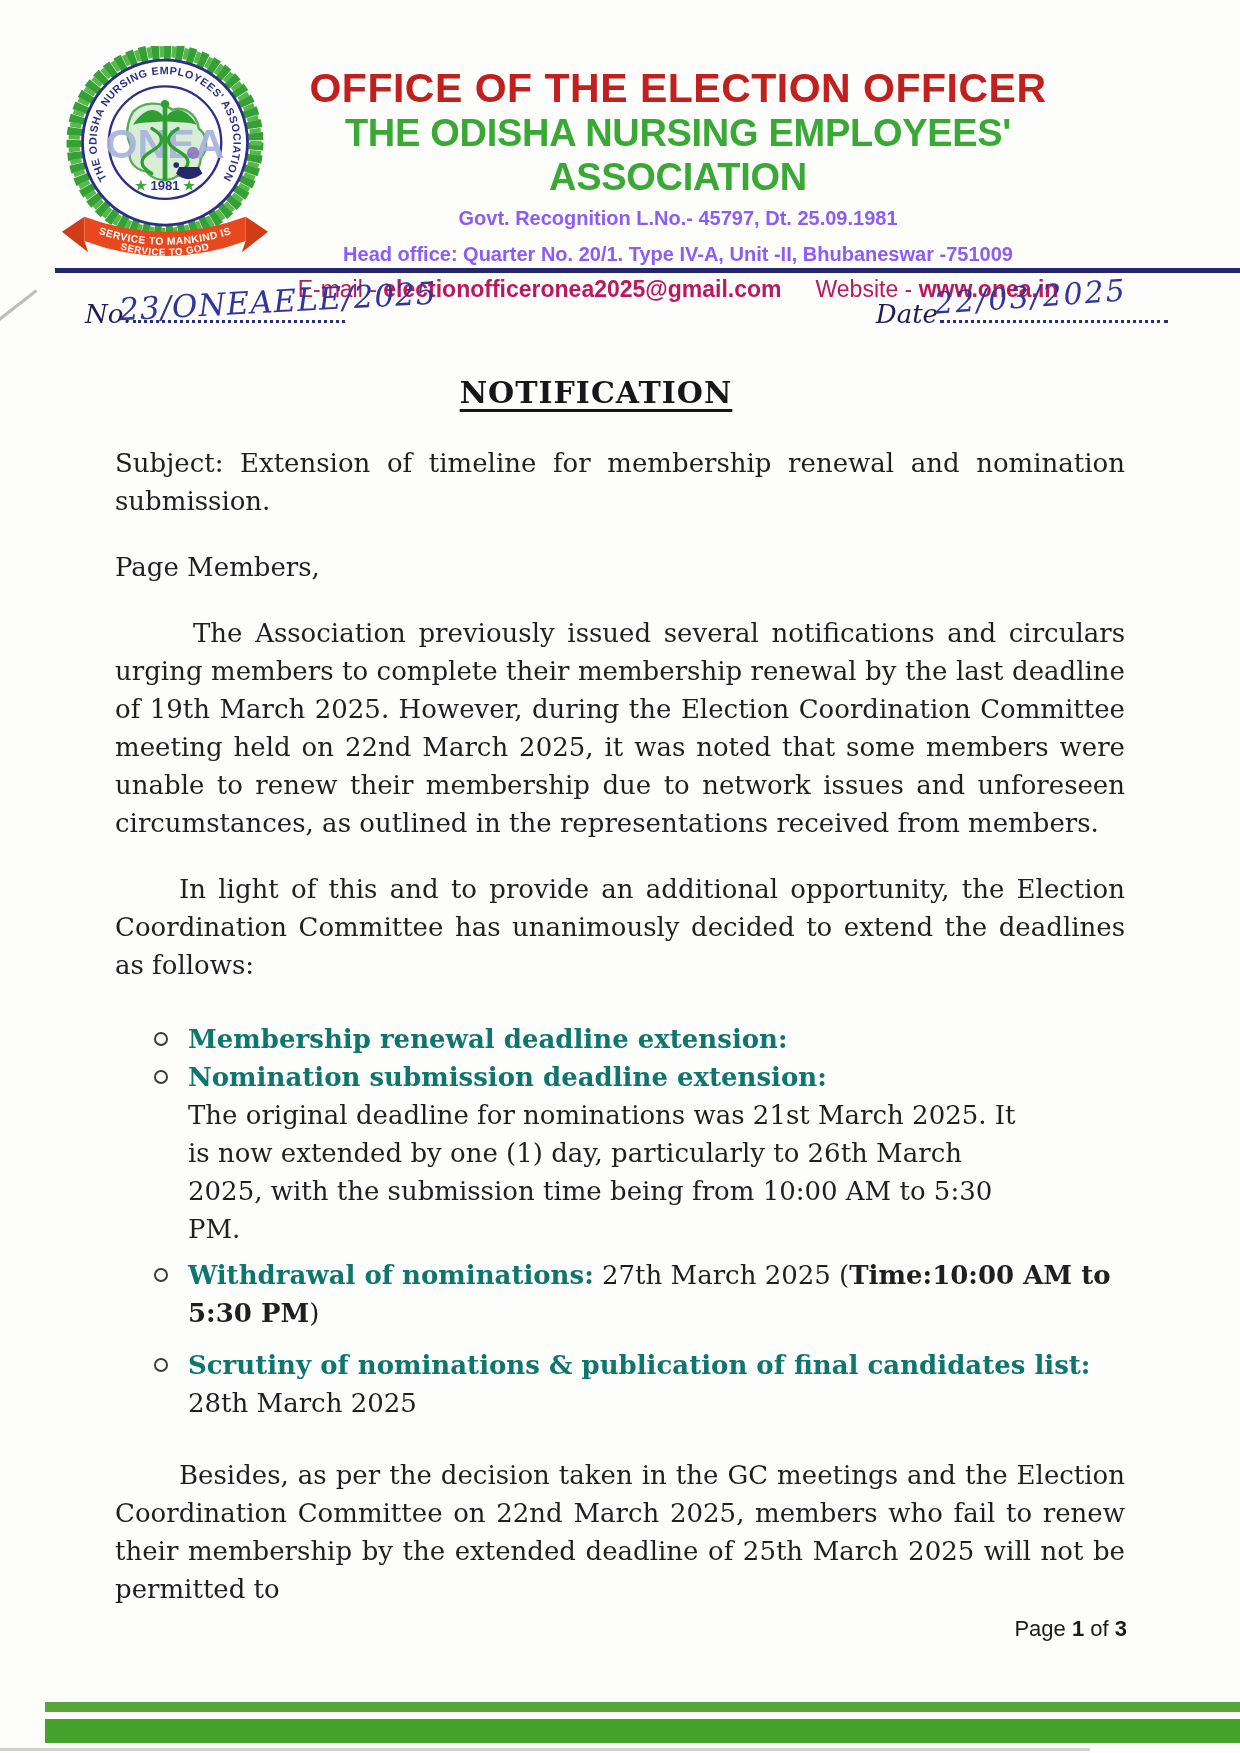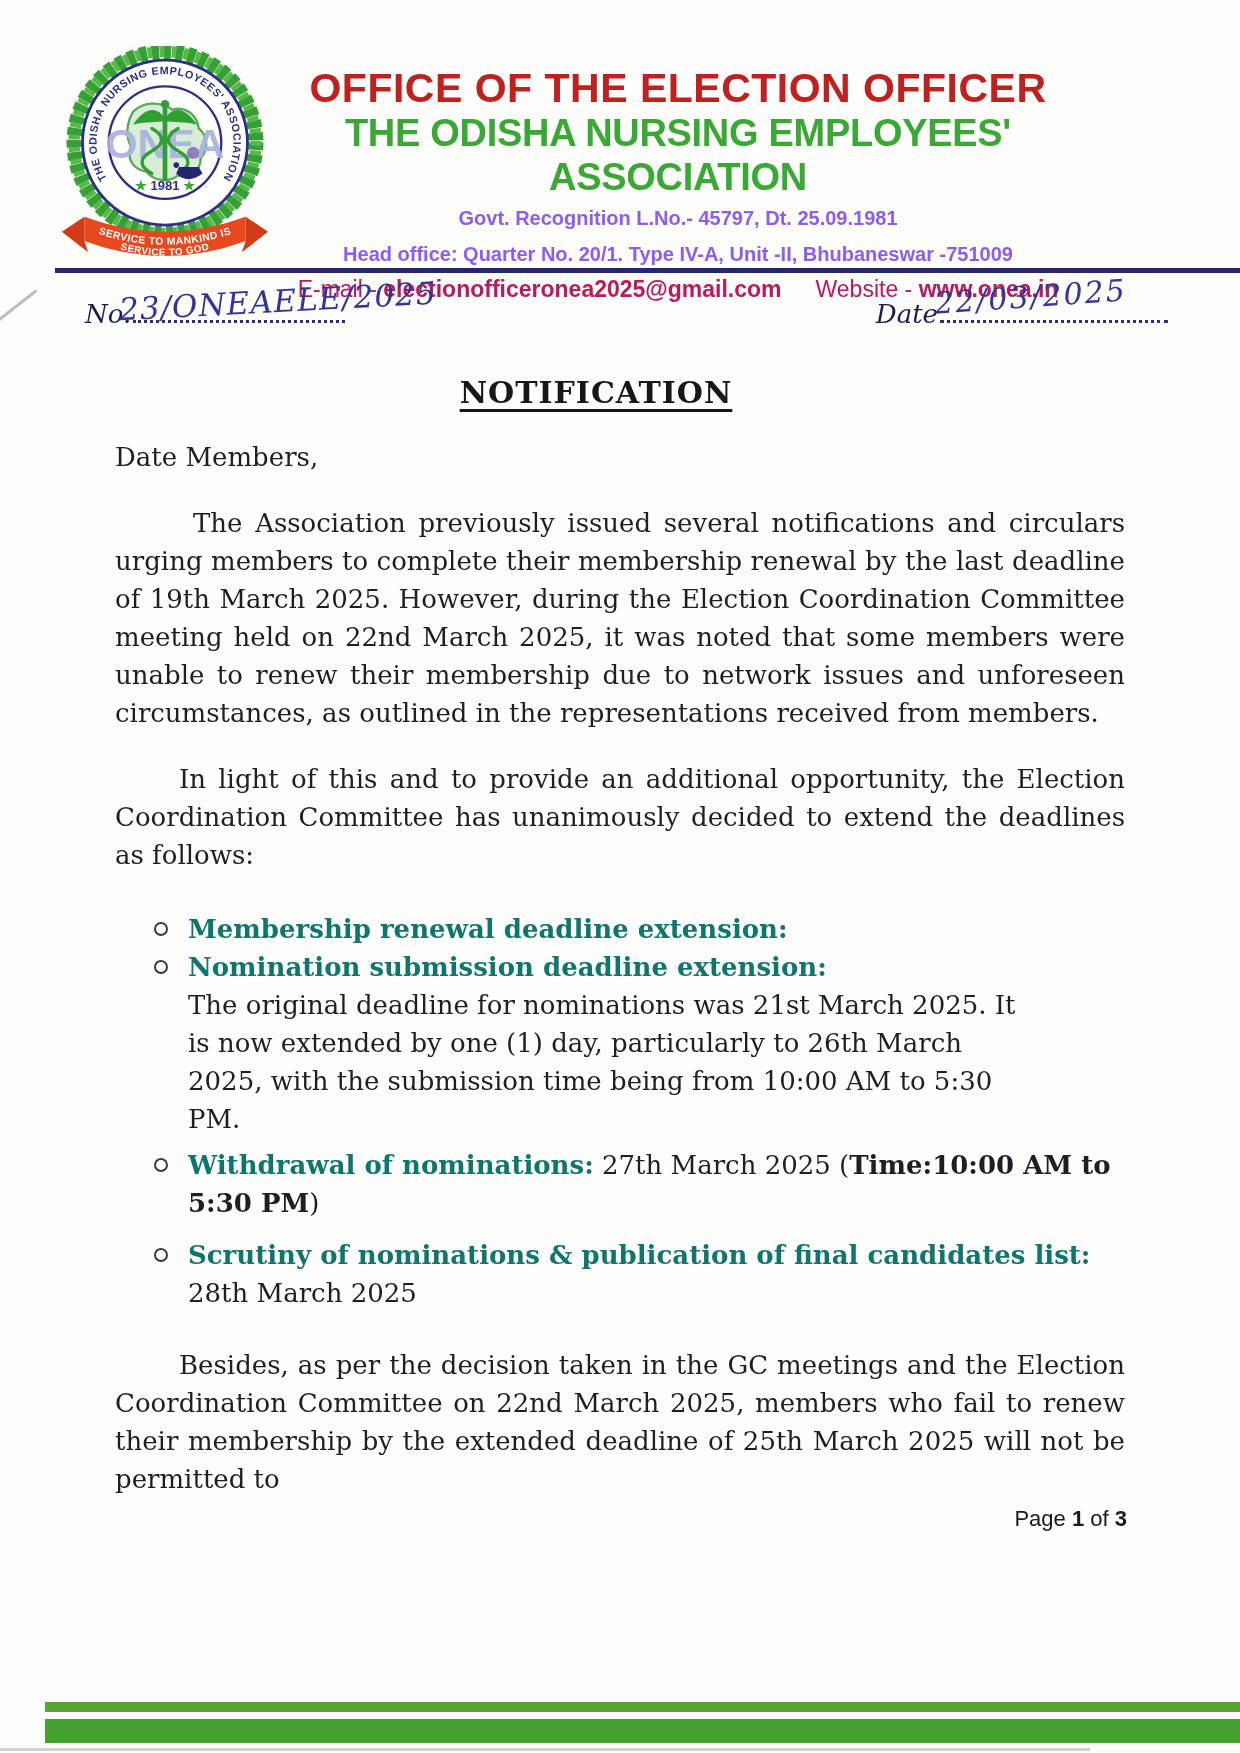--- a/index.html
+++ b/index.html
@@ -156,22 +156,23 @@
       <span class="handwriting no-value">23/ONEAELE/2025</span>
     </div>
     <div class="ref-date">
       <span class="ref-label">Date</span><span class="dotline date-dots"></span>
       <span class="handwriting date-value">22/03/2025</span>
     </div>
   </div>
 
   <h1 class="title">NOTIFICATION</h1>
 
-
-  <p class="salutation">Date Members,</p>
+  <p class="subject">Subject: Extension of timeline for membership renewal and nomination submission.</p>
+
+  <p class="salutation">Page Members,</p>
 
   <p class="bodytext indent80">The Association previously issued several notifications and circulars urging members to complete their membership renewal by the last deadline of 19th March 2025. However, during the Election Coordination Committee meeting held on 22nd March 2025, it was noted that some members were unable to renew their membership due to network issues and unforeseen circumstances, as outlined in the representations received from members.</p>
 
   <p class="bodytext indent65">In light of this and to provide an additional opportunity, the Election Coordination Committee has unanimously decided to extend the deadlines as follows:</p>
 
   <ul class="bullets">
     <li>
       <span class="marker"></span>
       <div class="b-head">Membership renewal deadline extension:</div>
     </li>

